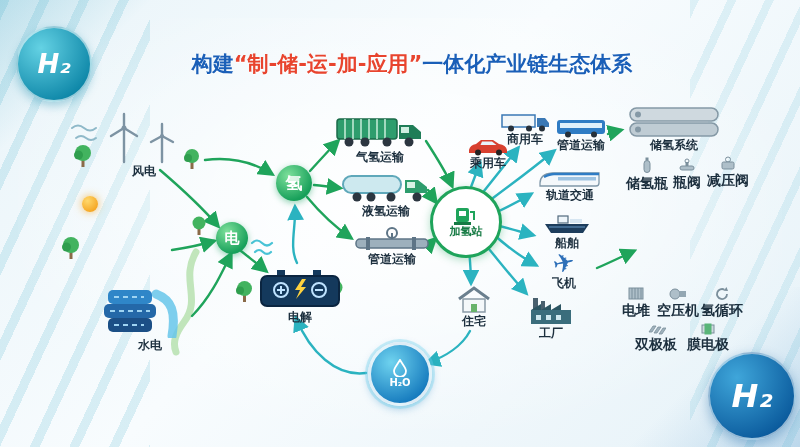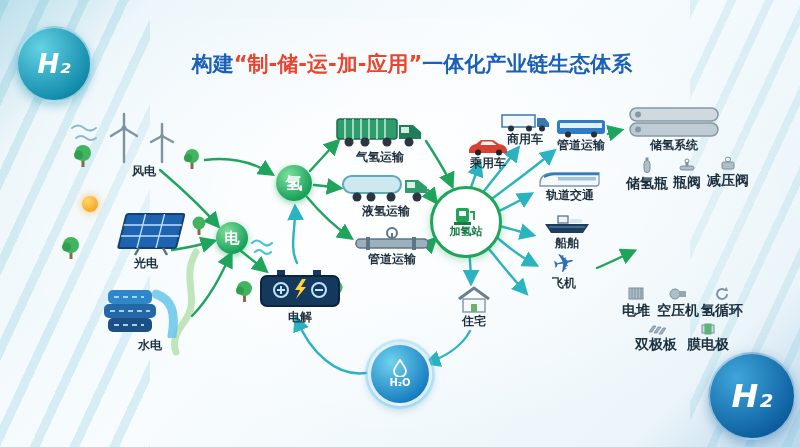--- a/index.html
+++ b/index.html
@@ -173,31 +173,20 @@
           <line x1="68" y1="24" x2="68" y2="12"></line>
         <line x1="68" y1="24" x2="57" y2="30"></line>
           <line x1="68" y1="24" x2="79" y2="30"></line>
       </g>
       <circle cx="30" cy="16" r="2.5" fill="#7d93a3"></circle>
         <circle cx="68" cy="24" r="2" fill="#7d93a3"></circle>
     </svg>
     <span class="lbl">风电</span>
   </div>
 
-  <div class="node" style="left:100px;top:210px;width:92px">
-    <svg width="86" height="46" viewBox="0 0 86 46">
-      <g transform="translate(14,2) skewX(-14)">
-        <rect x="10" y="2" width="58" height="34" rx="2" fill="#1e63b0" stroke="#13406f" stroke-width="2"></rect>
-        <path d="M10 13 h58 M10 24 h58 M29 2 v34 M48 2 v34" stroke="#bfe0ff" stroke-width="1.4"></path>
-      </g>
-      <line x1="36" y1="38" x2="32" y2="45" stroke="#55707f" stroke-width="2.5"></line>
-      <line x1="60" y1="38" x2="64" y2="45" stroke="#55707f" stroke-width="2.5"></line>
-    </svg>
-    <span class="lbl">光电</span>
-  </div>
 
   <div class="node" style="left:98px;top:282px;width:104px">
     <svg width="96" height="56" viewBox="0 0 96 56">
       <path d="M54 12 C70 18 74 30 70 54" stroke="#67c6ea" stroke-width="9" fill="none" stroke-linecap="round" opacity="0.85"></path>
       <rect x="6" y="8" width="44" height="14" rx="5" fill="#2f86c8"></rect>
       <rect x="2" y="22" width="52" height="14" rx="5" fill="#2468a8"></rect>
       <rect x="6" y="36" width="44" height="14" rx="5" fill="#1b4f86"></rect>
       <path d="M12 15 h30 M8 29 h40 M12 43 h30" stroke="#9fd4f2" stroke-width="2" stroke-dasharray="5 4" fill="none"></path>
     </svg>
     <span class="lbl">水电</span>
@@ -333,20 +322,32 @@
 
   <div class="node" style="left:448px;top:286px;width:52px">
     <svg width="36" height="28" viewBox="0 0 36 28">
       <path d="M3 13 L18 2 L33 13" fill="none" stroke="#6a7f8e" stroke-width="3"></path>
       <rect x="7" y="13" width="22" height="13" fill="#f4f8fa" stroke="#8a9aa6" stroke-width="1.5"></rect>
       <rect x="15" y="18" width="6" height="8" fill="#68b36b"></rect>
     </svg>
     <span class="lbl">住宅</span>
   </div>
 
+  <div class="node" style="left:522px;top:296px;width:58px">
+    <svg width="48" height="30" viewBox="0 0 48 30">
+      <rect x="6" y="2" width="5" height="12" fill="#49606e"></rect>
+        <rect x="14" y="5" width="4" height="9" fill="#49606e"></rect>
+      <path d="M4 14 h40 v14 h-40 z" fill="#3a6d7c"></path>
+      <path d="M4 14 l10 -6 v6 l10 -6 v6 l10 -6 v6" fill="#2c5562"></path>
+      <rect x="9" y="19" width="5" height="5" fill="#cfe8ef"></rect>
+        <rect x="19" y="19" width="5" height="5" fill="#cfe8ef"></rect>
+        <rect x="29" y="19" width="5" height="5" fill="#cfe8ef"></rect>
+    </svg>
+    <span class="lbl">工厂</span>
+  </div>
 
   <div class="node" style="left:622px;top:106px;width:104px">
     <svg width="96" height="32" viewBox="0 0 96 32">
       <rect x="4" y="2" width="88" height="13" rx="6.5" fill="#cfd9df" stroke="#8599a6" stroke-width="1.5"></rect>
       <rect x="4" y="17" width="88" height="13" rx="6.5" fill="#bfccd4" stroke="#8599a6" stroke-width="1.5"></rect>
       <circle cx="12" cy="8.5" r="3" fill="#8599a6"></circle>
         <circle cx="12" cy="23.5" r="3" fill="#8599a6"></circle>
     </svg>
     <span class="lbl">储氢系统</span>
   </div>

